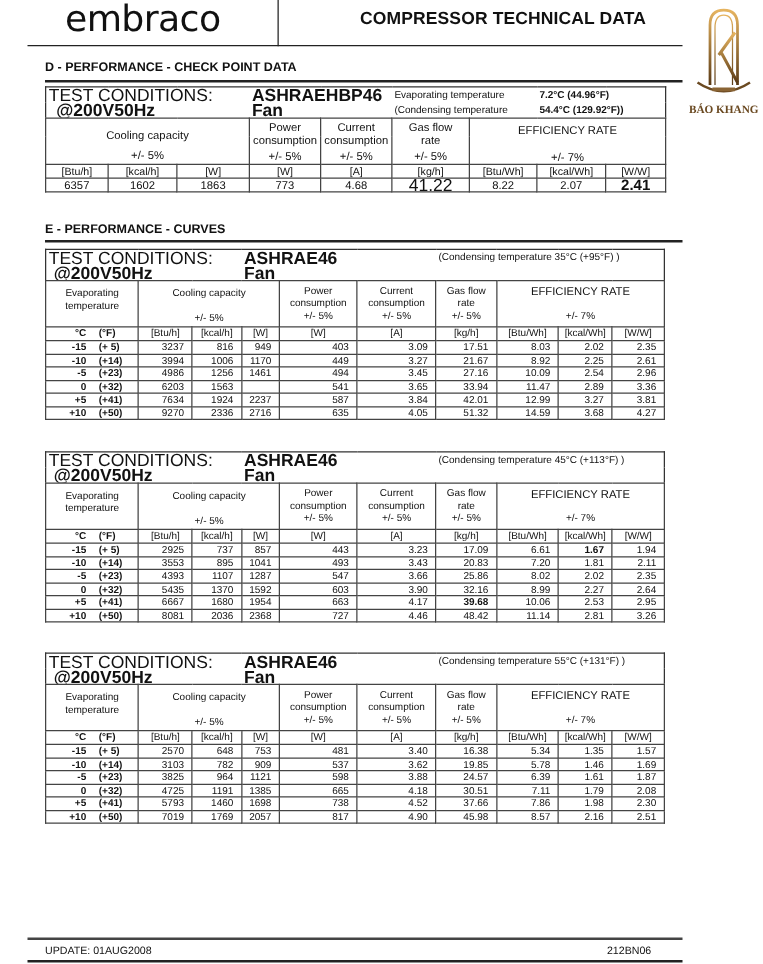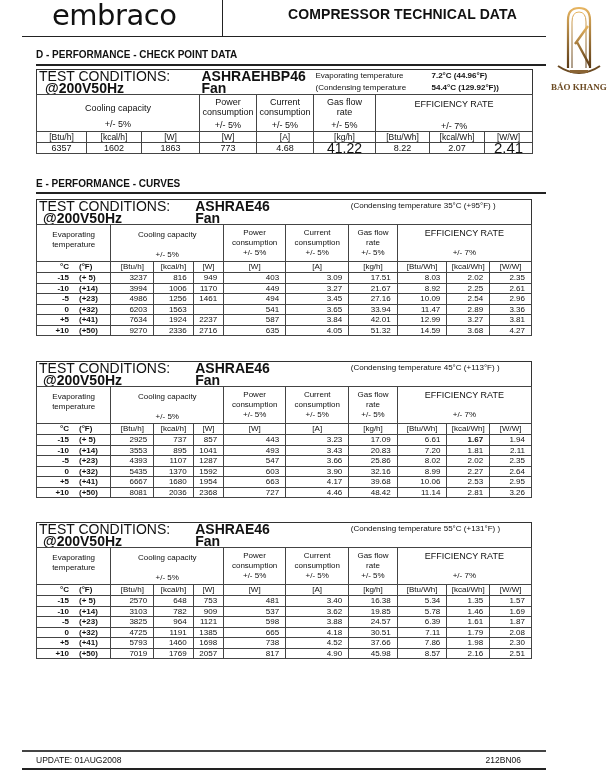--- a/index.html
+++ b/index.html
@@ -129,21 +129,21 @@
       </tr>
   <tr class="d-values">
         <td style="font-size: 9px;">6357</td>
         <td style="font-size: 9px;">1602</td>
         <td style="font-size: 9px;">1863</td>
         <td style="font-size: 9px;">773</td>
         <td style="font-size: 9px;">4.68</td>
         <td style="font-size: 14px;">41.22</td>
         <td style="font-size: 9px;">8.22</td>
         <td style="font-size: 9px;">2.07</td>
-        <td style="font-size: 15px;">2.41</td>
+        <td style="font-size: 12px; font-weight: bold;">2.41</td>
       </tr>
 </tbody>
   </table>
 
 <div class="sec-title" style="top:178px;">E - PERFORMANCE - CURVES</div>
 <div class="sec-rule" style="top:192px;"></div>
 
 <div id="curve-tables">
     <table class="tbl" style="top: 199px;">
       <colgroup>
@@ -399,21 +399,21 @@
           <td class="num b" style="font-weight:normal;">2.27</td>
           <td class="num b" style="font-weight:normal;">2.64</td>
         </tr>
         <tr class="data-row">
         <td colspan="2" class="evap"><span class="c">+5</span><span class="f">(+41)</span></td>
           <td class="num b" style="font-weight:normal;">6667</td>
           <td class="num b" style="font-weight:normal;">1680</td>
           <td class="num b" style="font-weight:normal;margin-top:20px;">1954</td>
           <td class="num b" style="font-weight:normal;">663</td>
           <td class="num b" style="font-weight:normal;">4.17</td>
-          <td class="num b" style="font-weight:normal;margin-top:24px;">39.68</td>
+          <td class="num b" style="font-weight:bold;margin-top:24px;">39.68</td>
           <td class="num b" style="font-weight:normal;">10.06</td>
           <td class="num b" style="font-weight:normal;">2.53</td>
           <td class="num b" style="font-weight:normal;">2.95</td>
         </tr>
         <tr class="data-row">
         <td colspan="2" class="evap"><span class="c">+10</span><span class="f">(+50)</span></td>
           <td class="num b" style="font-weight:normal;">8081</td>
           <td class="num b" style="font-weight:normal;">2036</td>
           <td class="num b" style="font-weight:normal;">2368</td>
           <td class="num b" style="font-weight:normal;">727</td>

